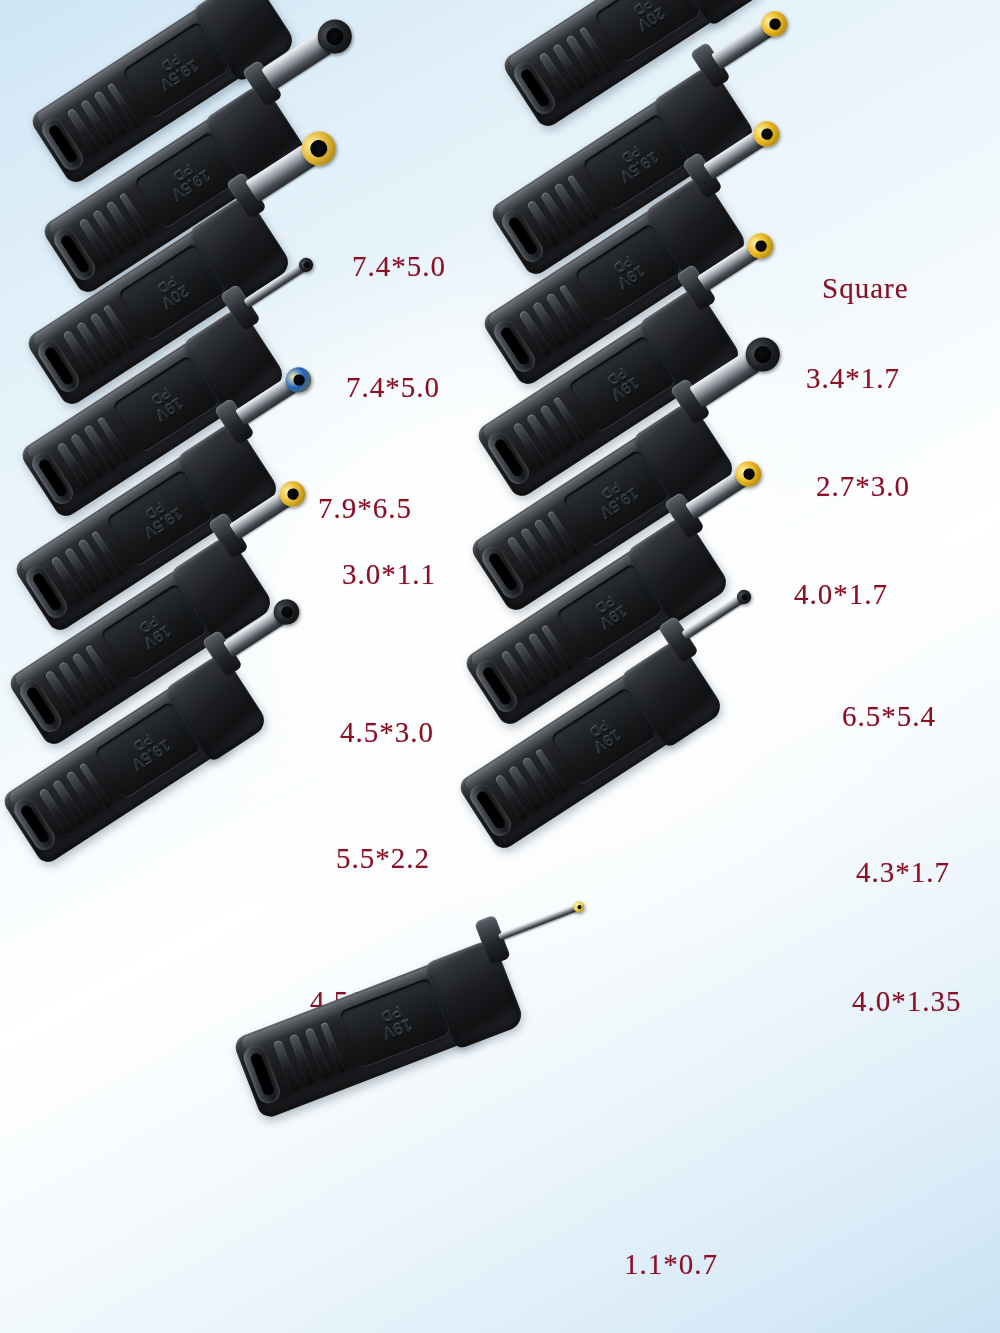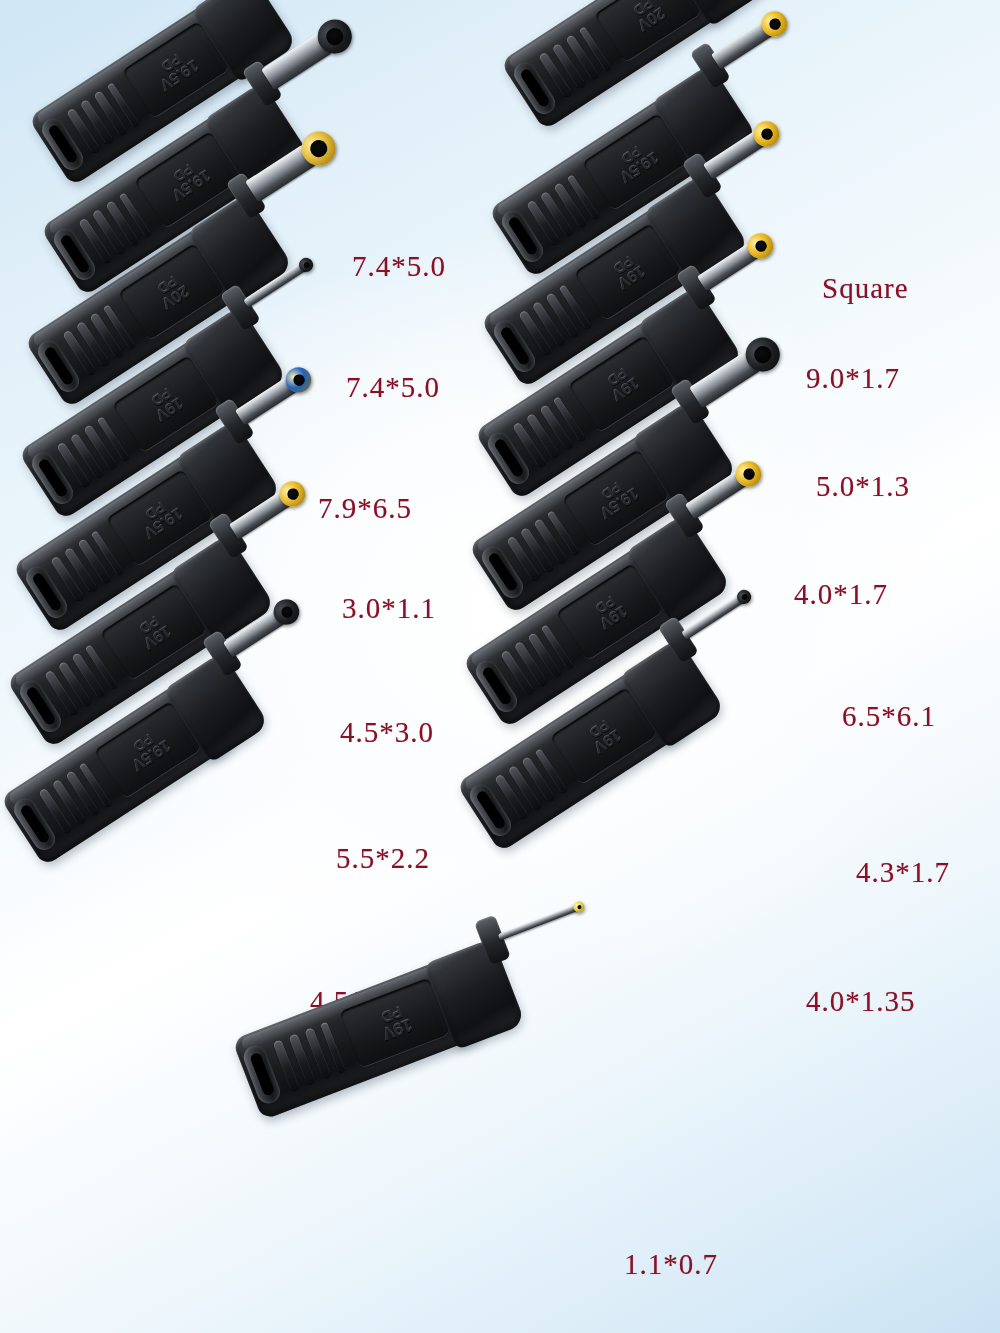--- a/index.html
+++ b/index.html
@@ -212,21 +212,21 @@
       </div>
       <div class="elbow"></div>
       <div class="collar"></div>
       <div class="tip">
         <div class="shaft" style="width:74px;height:10px;"></div>
         <div class="ring" style="left:68px;width:15px;height:15px;background:radial-gradient(circle at 40% 30%,#4a4e54,#1a1c1f 55%,#0a0b0d);box-shadow:0 2px 4px rgba(0,0,0,.45);">
           <div class="hole" style="width:6px;height:6px;"></div>
         </div>
       </div>
     </div>
-    <div class="lbl" style="left: 342px; top: 592px;">3.0*1.1</div>
+    <div class="lbl" style="left: 342px; top: 558px;">3.0*1.1</div>
     <div class="adapter" style="left: 12px; top: 566px; transform: rotate(-33deg) scale(0.95);">
       <div class="body">
         <div class="port">
           <i></i>
         </div>
         <div class="ribs">
           <span></span>
           <span></span>
           <span></span>
           <span></span>
@@ -331,21 +331,21 @@
       </div>
       <div class="elbow"></div>
       <div class="collar"></div>
       <div class="tip">
         <div class="shaft" style="width:66px;height:19px;"></div>
         <div class="ring" style="left:60px;width:27px;height:27px;background:radial-gradient(circle at 40% 30%,#fff2a8,#e9b71f 45%,#8d6b00);box-shadow:0 2px 4px rgba(0,0,0,.45);">
           <div class="hole" style="width:12px;height:12px;"></div>
         </div>
       </div>
     </div>
-    <div class="lbl" style="left: 806px; top: 362px;">9.0*1.7</div>
+    <div class="lbl" style="left: 806px; top: 362px;">3.4*1.7</div>
     <div class="adapter" style="left: 480px; top: 320px; transform: rotate(-33deg) scale(0.95);">
       <div class="body">
         <div class="port">
           <i></i>
         </div>
         <div class="ribs">
           <span></span>
           <span></span>
           <span></span>
           <span></span>
@@ -356,21 +356,21 @@
       </div>
       <div class="elbow"></div>
       <div class="collar"></div>
       <div class="tip">
         <div class="shaft" style="width:66px;height:19px;"></div>
         <div class="ring" style="left:60px;width:27px;height:27px;background:radial-gradient(circle at 40% 30%,#fff2a8,#e9b71f 45%,#8d6b00);box-shadow:0 2px 4px rgba(0,0,0,.45);">
           <div class="hole" style="width:12px;height:12px;"></div>
         </div>
       </div>
     </div>
-    <div class="lbl" style="left: 816px; top: 470px;">5.0*1.3</div>
+    <div class="lbl" style="left: 816px; top: 470px;">2.7*3.0</div>
     <div class="adapter" style="left: 474px; top: 432px; transform: rotate(-33deg) scale(0.95);">
       <div class="body">
         <div class="port">
           <i></i>
         </div>
         <div class="ribs">
           <span></span>
           <span></span>
           <span></span>
           <span></span>
@@ -406,21 +406,21 @@
       </div>
       <div class="elbow"></div>
       <div class="collar"></div>
       <div class="tip">
         <div class="shaft" style="width:72px;height:26px;"></div>
         <div class="ring" style="left:66px;width:36px;height:36px;background:radial-gradient(circle at 40% 30%,#4a4e54,#1a1c1f 55%,#0a0b0d);box-shadow:0 2px 4px rgba(0,0,0,.45);">
           <div class="hole" style="width:18px;height:18px;"></div>
         </div>
       </div>
     </div>
-    <div class="lbl" style="left: 842px; top: 700px;">6.5*6.1</div>
+    <div class="lbl" style="left: 842px; top: 700px;">6.5*5.4</div>
     <div class="adapter" style="left: 462px; top: 660px; transform: rotate(-33deg) scale(0.95);">
       <div class="body">
         <div class="port">
           <i></i>
         </div>
         <div class="ribs">
           <span></span>
           <span></span>
           <span></span>
           <span></span>
@@ -456,21 +456,21 @@
       </div>
       <div class="elbow"></div>
       <div class="collar"></div>
       <div class="tip">
         <div class="shaft" style="width:74px;height:10px;"></div>
         <div class="ring" style="left:68px;width:15px;height:15px;background:radial-gradient(circle at 40% 30%,#4a4e54,#1a1c1f 55%,#0a0b0d);box-shadow:0 2px 4px rgba(0,0,0,.45);">
           <div class="hole" style="width:6px;height:6px;"></div>
         </div>
       </div>
     </div>
-    <div class="lbl" style="left: 806px; top: 985px;">4.0*1.35</div>
+    <div class="lbl" style="left: 852px; top: 985px;">4.0*1.35</div>
     <div class="adapter" style="left: 232px; top: 1040px; transform: rotate(-21deg) scale(1);">
       <div class="body">
         <div class="port">
           <i></i>
         </div>
         <div class="ribs">
           <span></span>
           <span></span>
           <span></span>
           <span></span>

